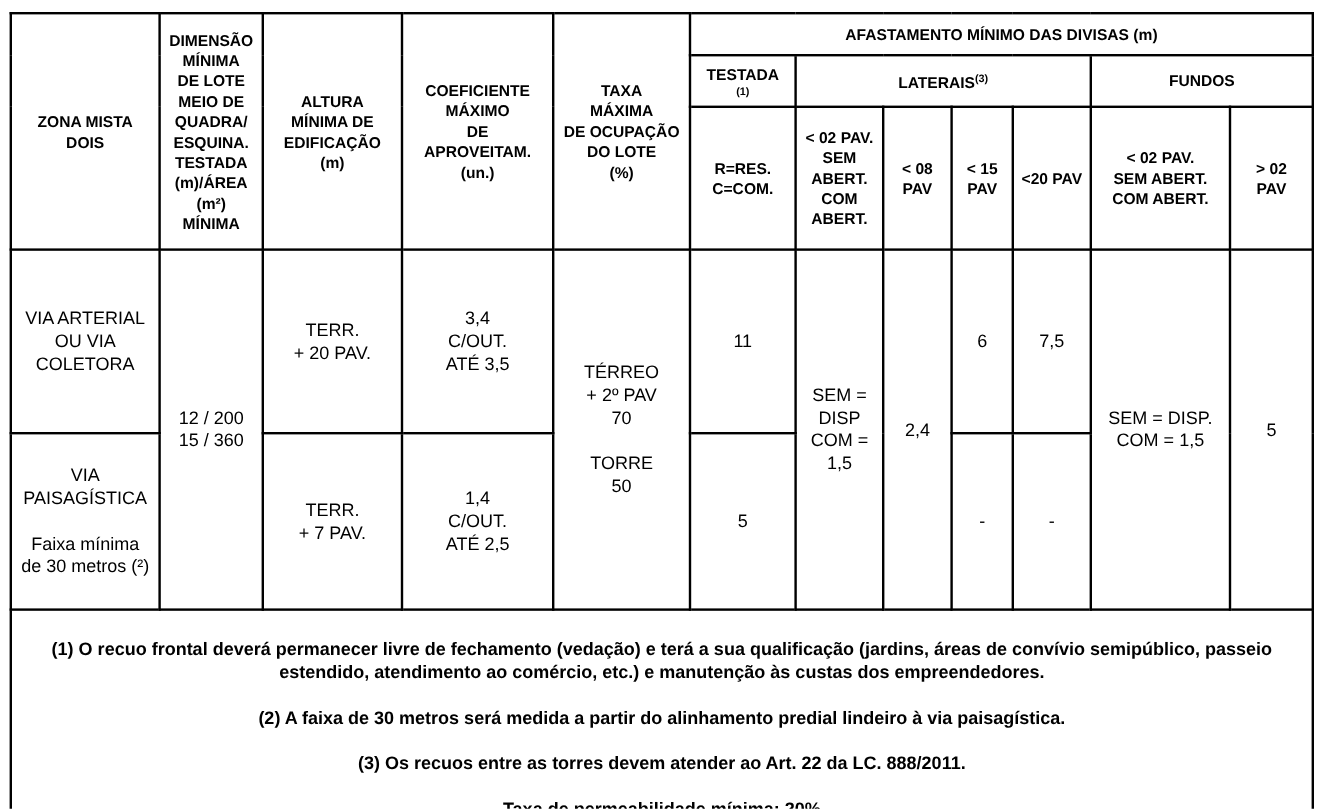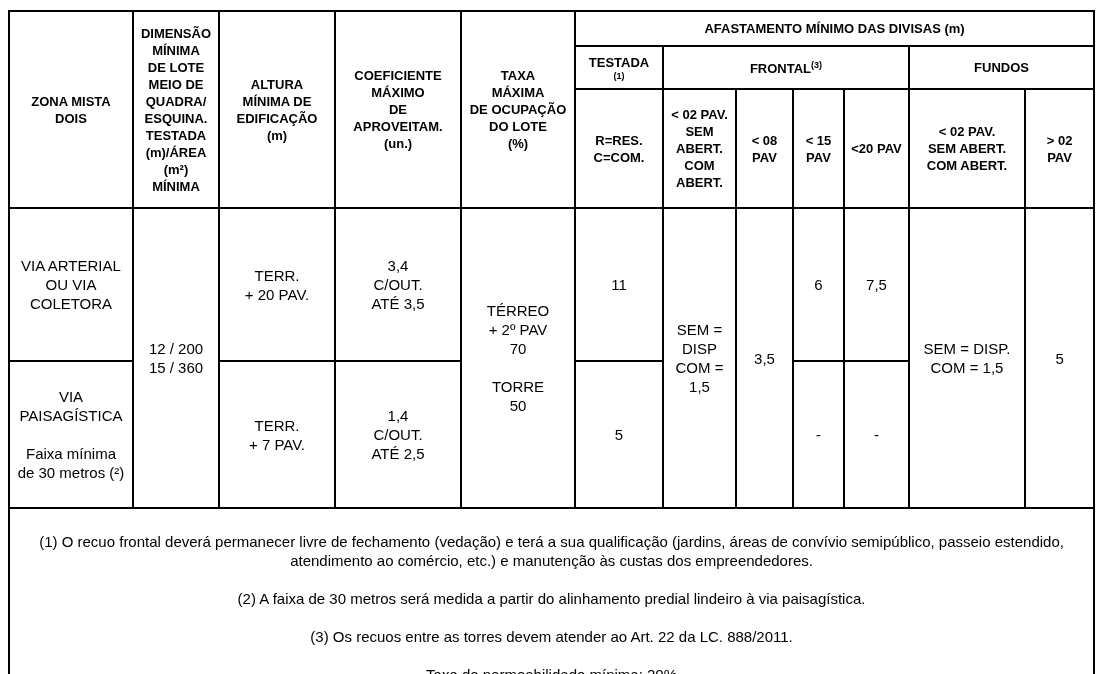--- a/index.html
+++ b/index.html
@@ -38,21 +38,21 @@
   .sup-block { display: block; font-size: 9px; font-weight: bold; line-height: 10px; }
   sup.note-ref { font-size: 9px; font-weight: bold; }
   td.notes-cell {
     text-align: left;
     vertical-align: top;
     white-space: normal;
     padding: 6px 10px 4px 8px;
     font-size: 15px;
     line-height: 20.5px;
   }
-  td.notes-cell p { margin: 0; }
+  td.notes-cell p { margin: 0; font-weight: bold; }
 </style>
 </head>
 <body>
 
 <div class="page">
   <table class="zoning">
     <colgroup>
       <col style="width:124px">
         <col style="width:86px">
         <col style="width:116px">
@@ -93,21 +93,21 @@
       <th rowspan="3">TAXA
 MÁXIMA
 DE OCUPAÇÃO
 DO LOTE
 (%)</th>
       <th colspan="7">AFASTAMENTO MÍNIMO DAS DIVISAS (m)</th>
     </tr>
 
     <tr style="height:43px">
       <th><span>TESTADA</span><span class="sup-block">(1)</span></th>
-      <th colspan="4"><span>FRONTAL</span><sup class="note-ref">(3)</sup></th>
+      <th colspan="4"><span>LATERAIS</span><sup class="note-ref">(3)</sup></th>
       <th colspan="2">FUNDOS</th>
     </tr>
 
     <tr style="height:119px">
       <th>R=RES.
 C=COM.</th>
       <th>&lt; 02 PAV.
 SEM
 ABERT.
 COM
@@ -139,21 +139,21 @@
 + 2º PAV
 70
 
 TORRE
 50</td>
       <td>11</td>
       <td rowspan="2">SEM =
 DISP
 COM =
 1,5</td>
-      <td rowspan="2">3,5</td>
+      <td rowspan="2">2,4</td>
       <td>6</td>
       <td>7,5</td>
       <td rowspan="2">SEM = DISP.
 COM = 1,5</td>
       <td rowspan="2">5</td>
     </tr>
 
     <tr style="height:147px">
       <td>VIA
 PAISAGÍSTICA

